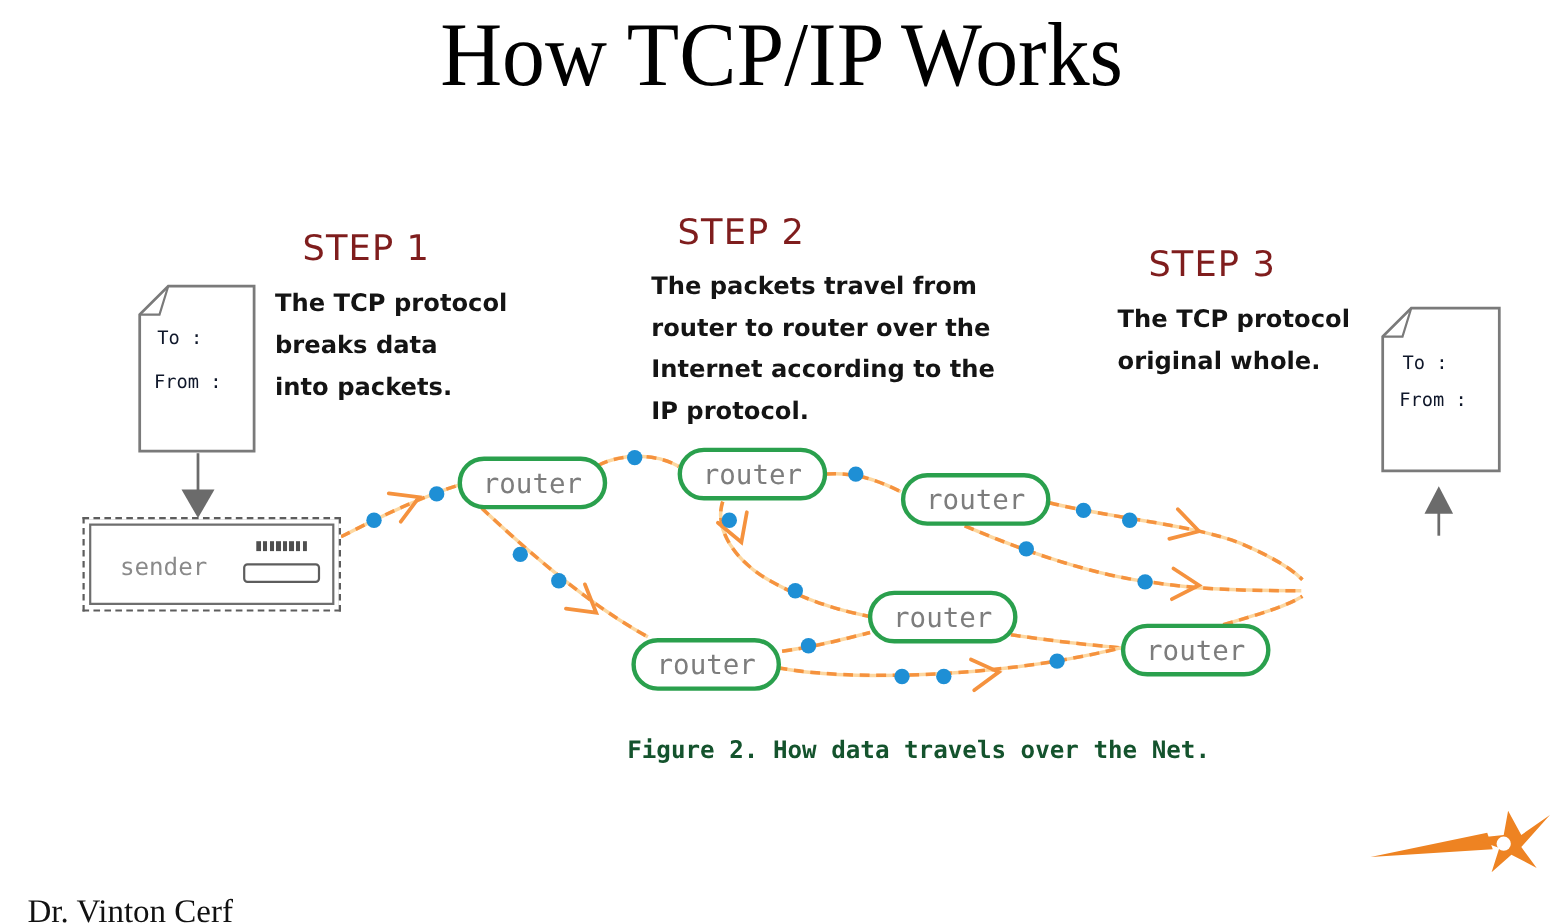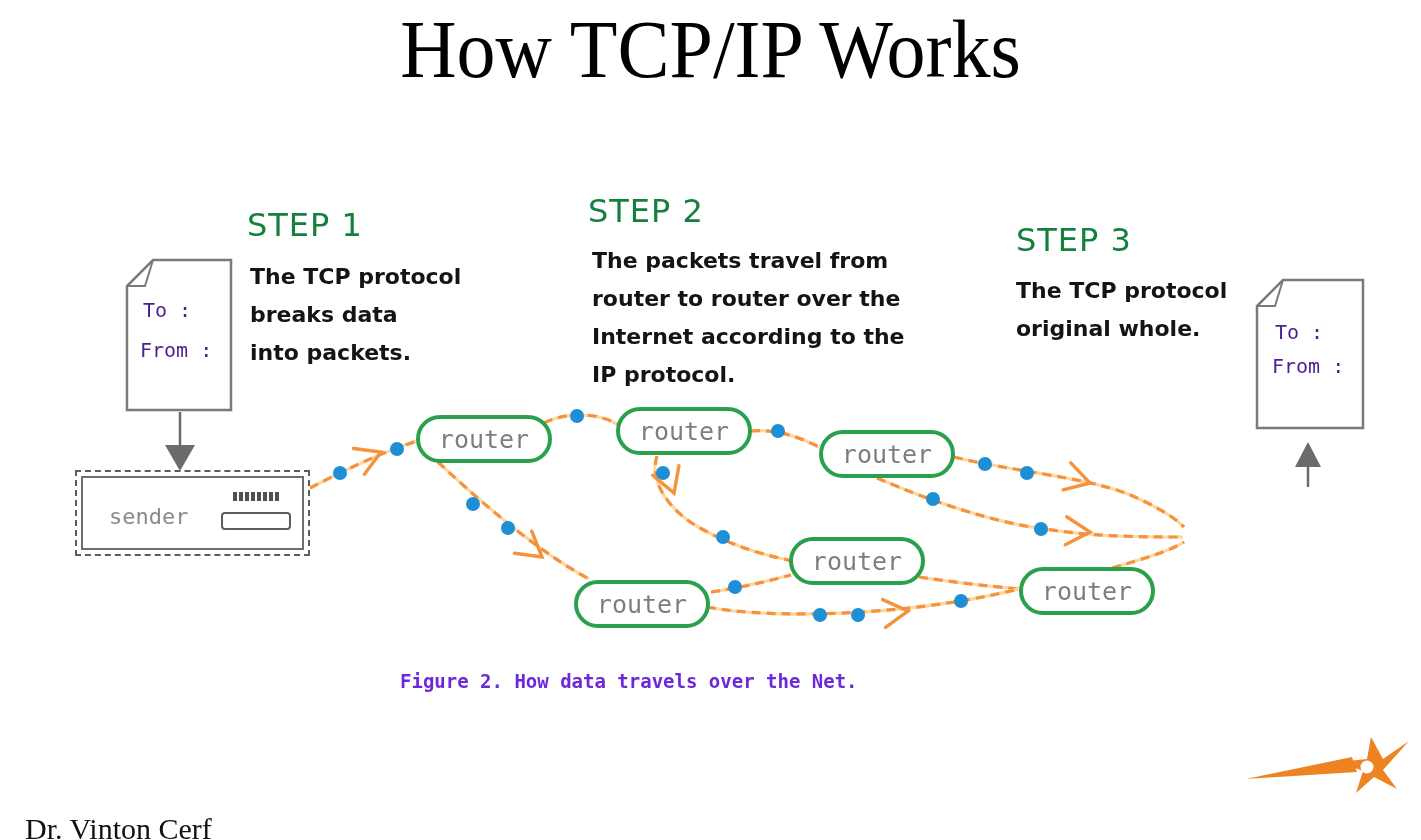--- a/index.html
+++ b/index.html
@@ -6,28 +6,28 @@
   #slide{position:relative;width:1421px;height:840px;background:#fff;overflow:hidden;
          font-family:"DejaVu Sans",sans-serif;padding-left:16px;}
   .abs{position:absolute;}
 
   
   #title{left:0;top:2px;width:1421px;text-align:center;
          font-family:"Liberation Serif",serif;font-size:78px;color:#000;
          transform:scaleY(1.06);transform-origin:top center;white-space:nowrap;}
 
   
-  .step-label{font-size:32px;color:#15803d;letter-spacing:1px;white-space:nowrap;}
+  .step-label{font-size:32px;color:#7f1d1d;letter-spacing:1px;white-space:nowrap;margin-left:28px;}
   .step-text{font-size:22px;font-weight:700;color:#141414;line-height:38px;white-space:nowrap;}
   .step-text span{display:block;}
 
   
   .doc{position:absolute;}
   .doc-to,.doc-from{position:absolute;font-family:"DejaVu Sans Mono",monospace;
-        font-size:20px;color:#4c1d95;white-space:nowrap;}
+        font-size:17px;color:#0f172a;white-space:nowrap;}
 
   
   .machine{position:absolute;background:#fff;border:2px dashed #5d5d5d;
            box-shadow:inset 0 0 0 4px #fff, inset 0 0 0 6px #6e6e6e;}
   .machine-label{position:absolute;font-family:"DejaVu Sans Mono",monospace;
            font-size:22px;color:#8a8a8a;white-space:nowrap;}
   .slot-stripes{position:absolute;height:9px;
            background:repeating-linear-gradient(90deg,#4f4f4f 0 4px,#fafafa 4px 6px);}
   .slot{position:absolute;background:#fff;border:2px solid #5d5d5d;border-radius:4px;}
 
@@ -40,23 +40,23 @@
   
   #net{left:0;top:0;}
   .edge-under{fill:none;stroke:#fdd7a0;stroke-width:3.2;}
   .edge-dash{fill:none;stroke:#f5923e;stroke-width:3.2;stroke-dasharray:9 6;}
   .ah{fill:none;stroke:#f5923e;stroke-width:3.4;stroke-linecap:round;}
   .dot{fill:#1e8fd5;}
   .garrow-line{stroke:#6b6b6b;stroke-width:2.5;}
   .garrow-tri{fill:#6b6b6b;}
 
   
-  #caption{left:400px;top:670px;width:700px;text-align:left;
+  #caption{left:400px;top:670px;width:700px;text-align:right;
            font-family:"DejaVu Sans Mono",monospace;font-weight:700;
-           font-size:19px;color:#6d28d9;white-space:nowrap;}
+           font-size:22px;color:#14532d;white-space:nowrap;}
   #author{left:25px;top:788px;font-family:"Liberation Serif",serif;
           font-size:30px;color:#111;white-space:nowrap;margin-top:24px;}
   #mci-text{left:1244px;top:780px;font-family:"Liberation Sans",sans-serif;
           font-weight:700;font-size:52px;letter-spacing:5px;color:#0d0d0d;
           -webkit-text-stroke:1.5px #0d0d0d;line-height:52px;}
 </style>
 </head>
 <body>
 
 <div id="slide">

